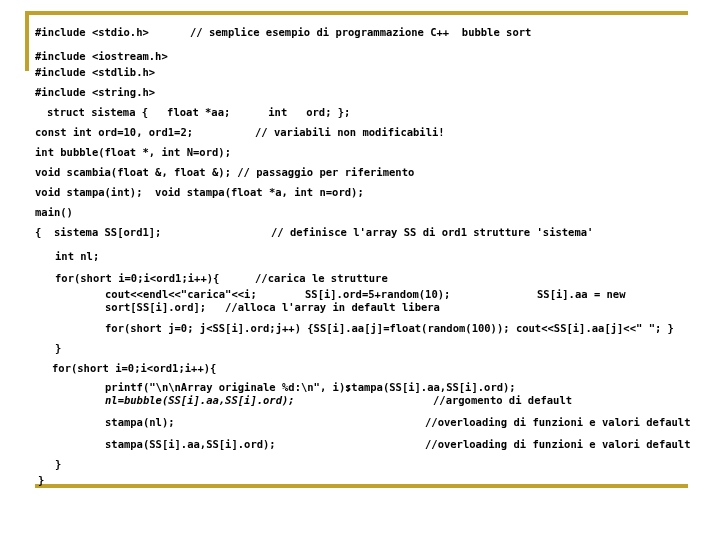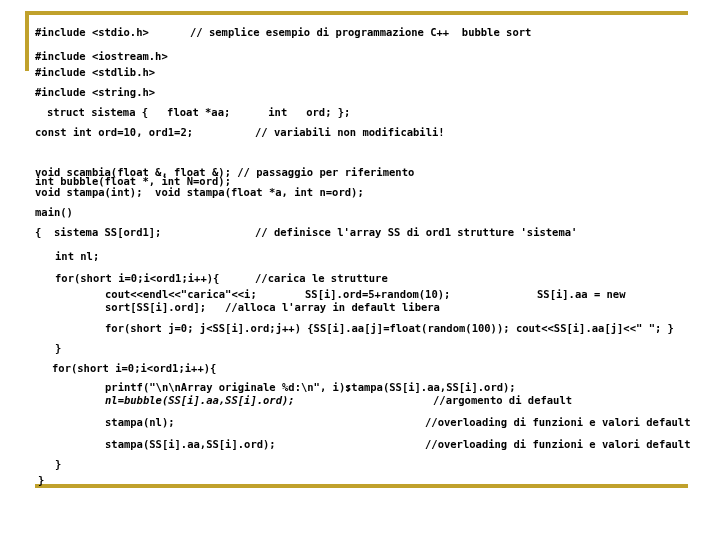--- a/index.html
+++ b/index.html
@@ -75,25 +75,25 @@
   <div class="rule-left"></div>
   <div class="rule-bottom"></div>
 
   <div id="code">
       <div class="line" style="position: absolute; left: 0px; top: 4px; color: rgb(0, 0, 0);"><span class="seg" style="position: absolute; left: 35px; top: 0px;">#include &lt;stdio.h&gt;</span><span class="seg" style="position: absolute; left: 190px; top: 0px;">// semplice esempio di programmazione C++  bubble sort</span></div>
       <div class="line" style="position: absolute; left: 0px; top: 24px; color: rgb(0, 0, 0);"><span class="seg" style="position: absolute; left: 35px; top: 4px;">#include &lt;iostream.h&gt;</span></div>
       <div class="line" style="position: absolute; left: 0px; top: 44px; color: rgb(0, 0, 0);"><span class="seg" style="position: absolute; left: 35px; top: 0px;">#include &lt;stdlib.h&gt;</span></div>
       <div class="line" style="position: absolute; left: 0px; top: 64px; color: rgb(0, 0, 0);"><span class="seg" style="position: absolute; left: 35px; top: 0px;">#include &lt;string.h&gt;</span></div>
       <div class="line" style="position: absolute; left: 0px; top: 84px; color: rgb(0, 0, 0);"><span class="seg" style="position: absolute; left: 47px; top: 0px;">struct sistema {   float *aa;      int   ord; };</span></div>
       <div class="line" style="position: absolute; left: 0px; top: 104px; color: rgb(0, 0, 0);"><span class="seg" style="position: absolute; left: 35px; top: 0px;">const int ord=10, ord1=2;</span><span class="seg" style="position: absolute; left: 255px; top: 0px;">// variabili non modificabili!</span></div>
-      <div class="line" style="position: absolute; left: 0px; top: 124px; color: rgb(0, 0, 0);"><span class="seg" style="position: absolute; left: 35px; top: 0px; margin-top: 29px;">int bubble(float *, int N=ord);</span></div>
+      <div class="line" style="position: absolute; left: 0px; top: 124px; color: rgb(0, 0, 0);"><span class="seg" style="position: absolute; left: 35px; top: 0px;">int bubble(float *, int N=ord);</span></div>
       <div class="line" style="position: absolute; left: 0px; top: 144px; color: rgb(0, 0, 0);"><span class="seg" style="position: absolute; left: 35px; top: 0px;">void scambia(float &amp;, float &amp;); // passaggio per riferimento</span></div>
       <div class="line" style="position: absolute; left: 0px; top: 164px; color: rgb(0, 0, 0);"><span class="seg" style="position: absolute; left: 35px; top: 0px;">void stampa(int);  void stampa(float *a, int n=ord);</span></div>
       <div class="line" style="position: absolute; left: 0px; top: 184px; color: rgb(0, 0, 0);"><span class="seg" style="position: absolute; left: 35px; top: 0px;">main()</span></div>
-      <div class="line" style="position: absolute; left: 0px; top: 204px; color: rgb(0, 0, 0);"><span class="seg" style="position: absolute; left: 35px; top: 0px;">{  sistema SS[ord1];</span><span class="seg" style="position: absolute; left: 255px; top: 0px;">// definisce l'array SS di ord1 strutture 'sistema'</span></div>
+      <div class="line" style="position: absolute; left: 0px; top: 204px; color: rgb(0, 0, 0);"><span class="seg" style="position: absolute; left: 35px; top: 0px;">{  sistema SS[ord1];</span><span class="seg" style="position: absolute; left: 271px; top: 0px;">// definisce l'array SS di ord1 strutture 'sistema'</span></div>
       <div class="line" style="position: absolute; left: 0px; top: 228px; color: rgb(0, 0, 0);"><span class="seg" style="position: absolute; left: 55px; top: 0px;">int nl;</span></div>
       <div class="line" style="position: absolute; left: 0px; top: 250px; color: rgb(0, 0, 0);"><span class="seg" style="position: absolute; left: 55px; top: 0px;">for(short i=0;i&lt;ord1;i++){</span><span class="seg" style="position: absolute; left: 255px; top: 0px;">//carica le strutture</span></div>
       <div class="line" style="position: absolute; left: 0px; top: 266px; color: rgb(0, 0, 0);"><span class="seg" style="position: absolute; left: 105px; top: 0px;">cout&lt;&lt;endl&lt;&lt;"carica"&lt;&lt;i;</span><span class="seg" style="position: absolute; left: 305px; top: 0px;">SS[i].ord=5+random(10);</span><span class="seg" style="position: absolute; left: 537px; top: 0px;">SS[i].aa = new</span></div>
       <div class="line" style="position: absolute; left: 0px; top: 279px; color: rgb(0, 0, 0);"><span class="seg" style="position: absolute; left: 105px; top: 0px;">sort[SS[i].ord];</span><span class="seg" style="position: absolute; left: 225px; top: 0px;">//alloca l'array in default libera</span></div>
       <div class="line" style="position: absolute; left: 0px; top: 300px; color: rgb(0, 0, 0);"><span class="seg" style="position: absolute; left: 105px; top: 0px;">for(short j=0; j&lt;SS[i].ord;j++) {SS[i].aa[j]=float(random(100)); cout&lt;&lt;SS[i].aa[j]&lt;&lt;" "; }</span></div>
       <div class="line" style="position: absolute; left: 0px; top: 320px; color: rgb(0, 0, 0);"><span class="seg" style="position: absolute; left: 55px; top: 0px;">}</span></div>
       <div class="line" style="position: absolute; left: 0px; top: 340px; color: rgb(0, 0, 0);"><span class="seg" style="position: absolute; left: 52px; top: 0px;">for(short i=0;i&lt;ord1;i++){</span></div>
       <div class="line" style="position: absolute; left: 0px; top: 359px; color: rgb(0, 0, 0);"><span class="seg" style="position: absolute; left: 105px; top: 0px;">printf("\n\nArray originale %d:\n", i);</span><span class="seg" style="position: absolute; left: 345px; top: 0px;">stampa(SS[i].aa,SS[i].ord);</span></div>
       <div class="line" style="position: absolute; left: 0px; top: 372px; color: rgb(0, 0, 0);"><span class="seg" style="position: absolute; left: 105px; top: 0px; font-style: italic;">nl=bubble(SS[i].aa,SS[i].ord);</span><span class="seg" style="position: absolute; left: 425px; top: 0px; margin-left: 8px;">//argomento di default</span></div>
       <div class="line" style="position: absolute; left: 0px; top: 394px; color: rgb(0, 0, 0);"><span class="seg" style="position: absolute; left: 105px; top: 0px;">stampa(nl);</span><span class="seg" style="position: absolute; left: 425px; top: 0px;">//overloading di funzioni e valori default</span></div>

